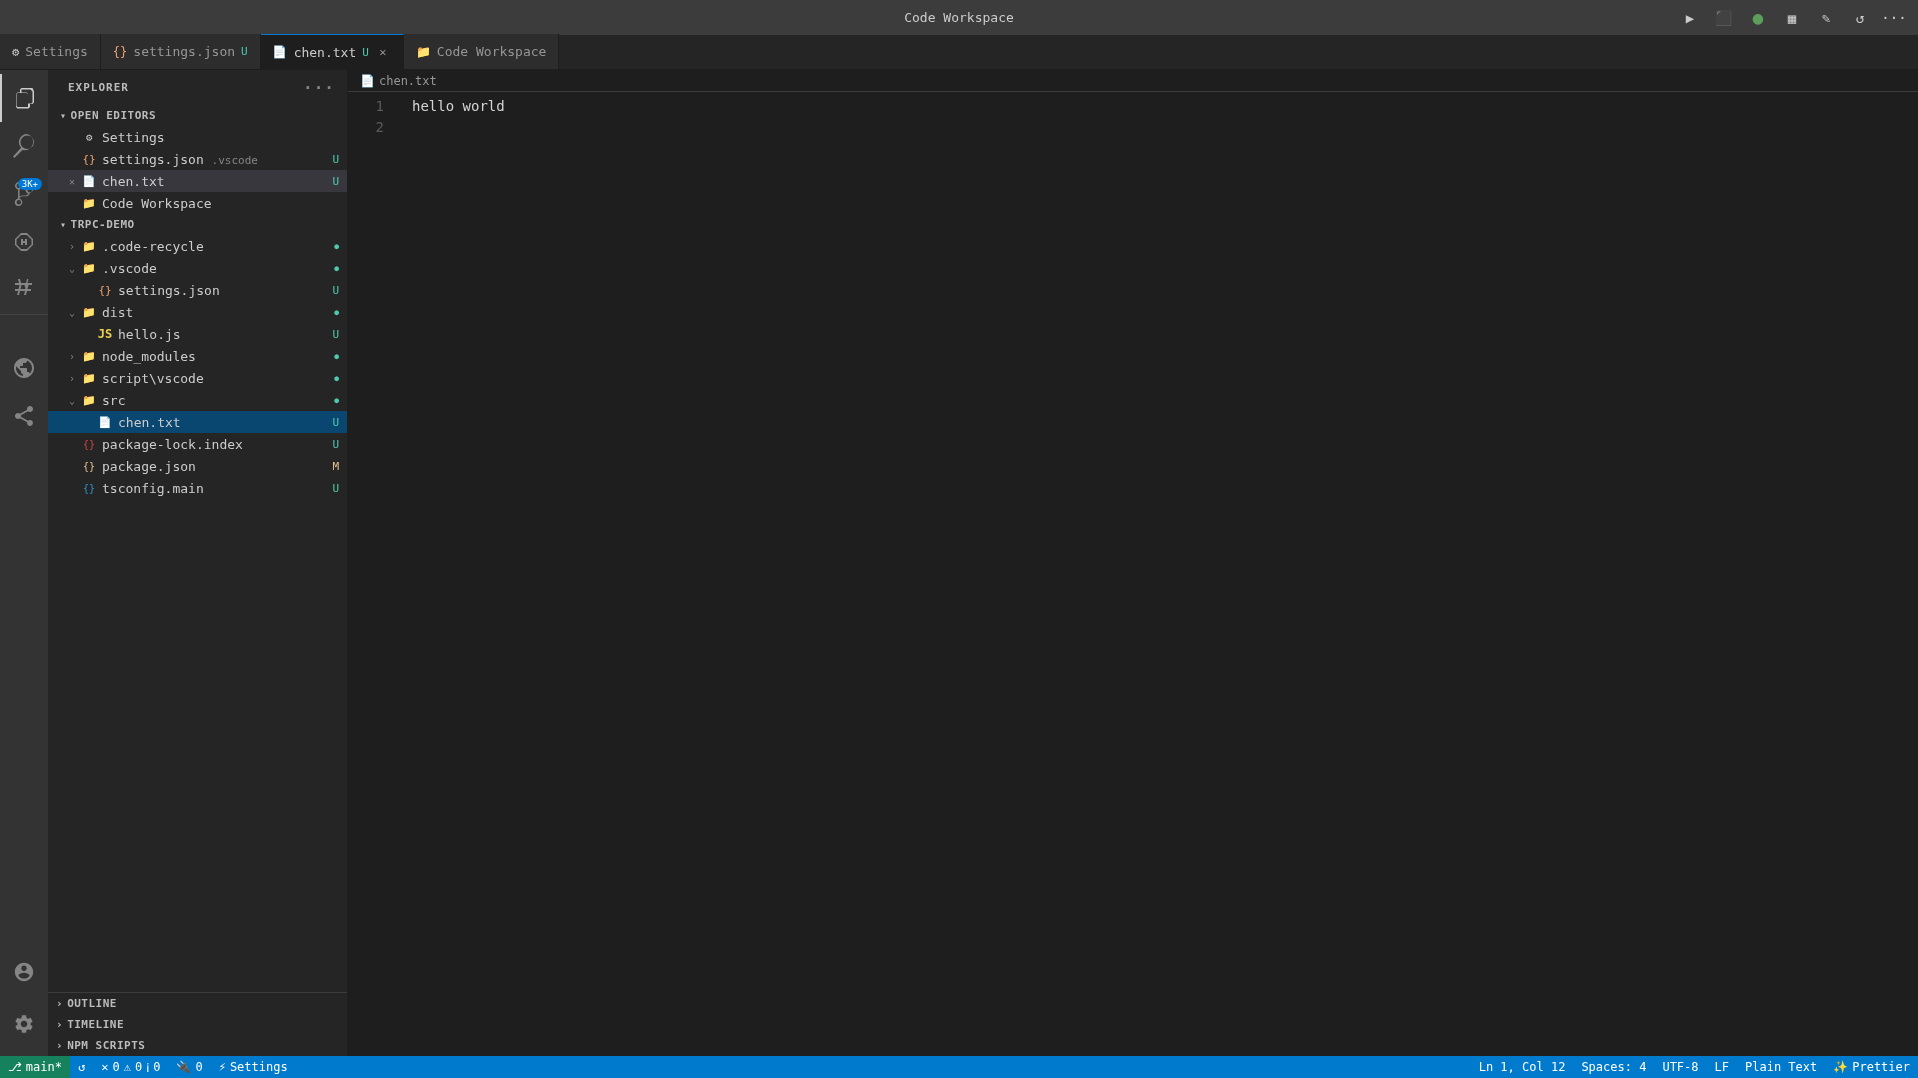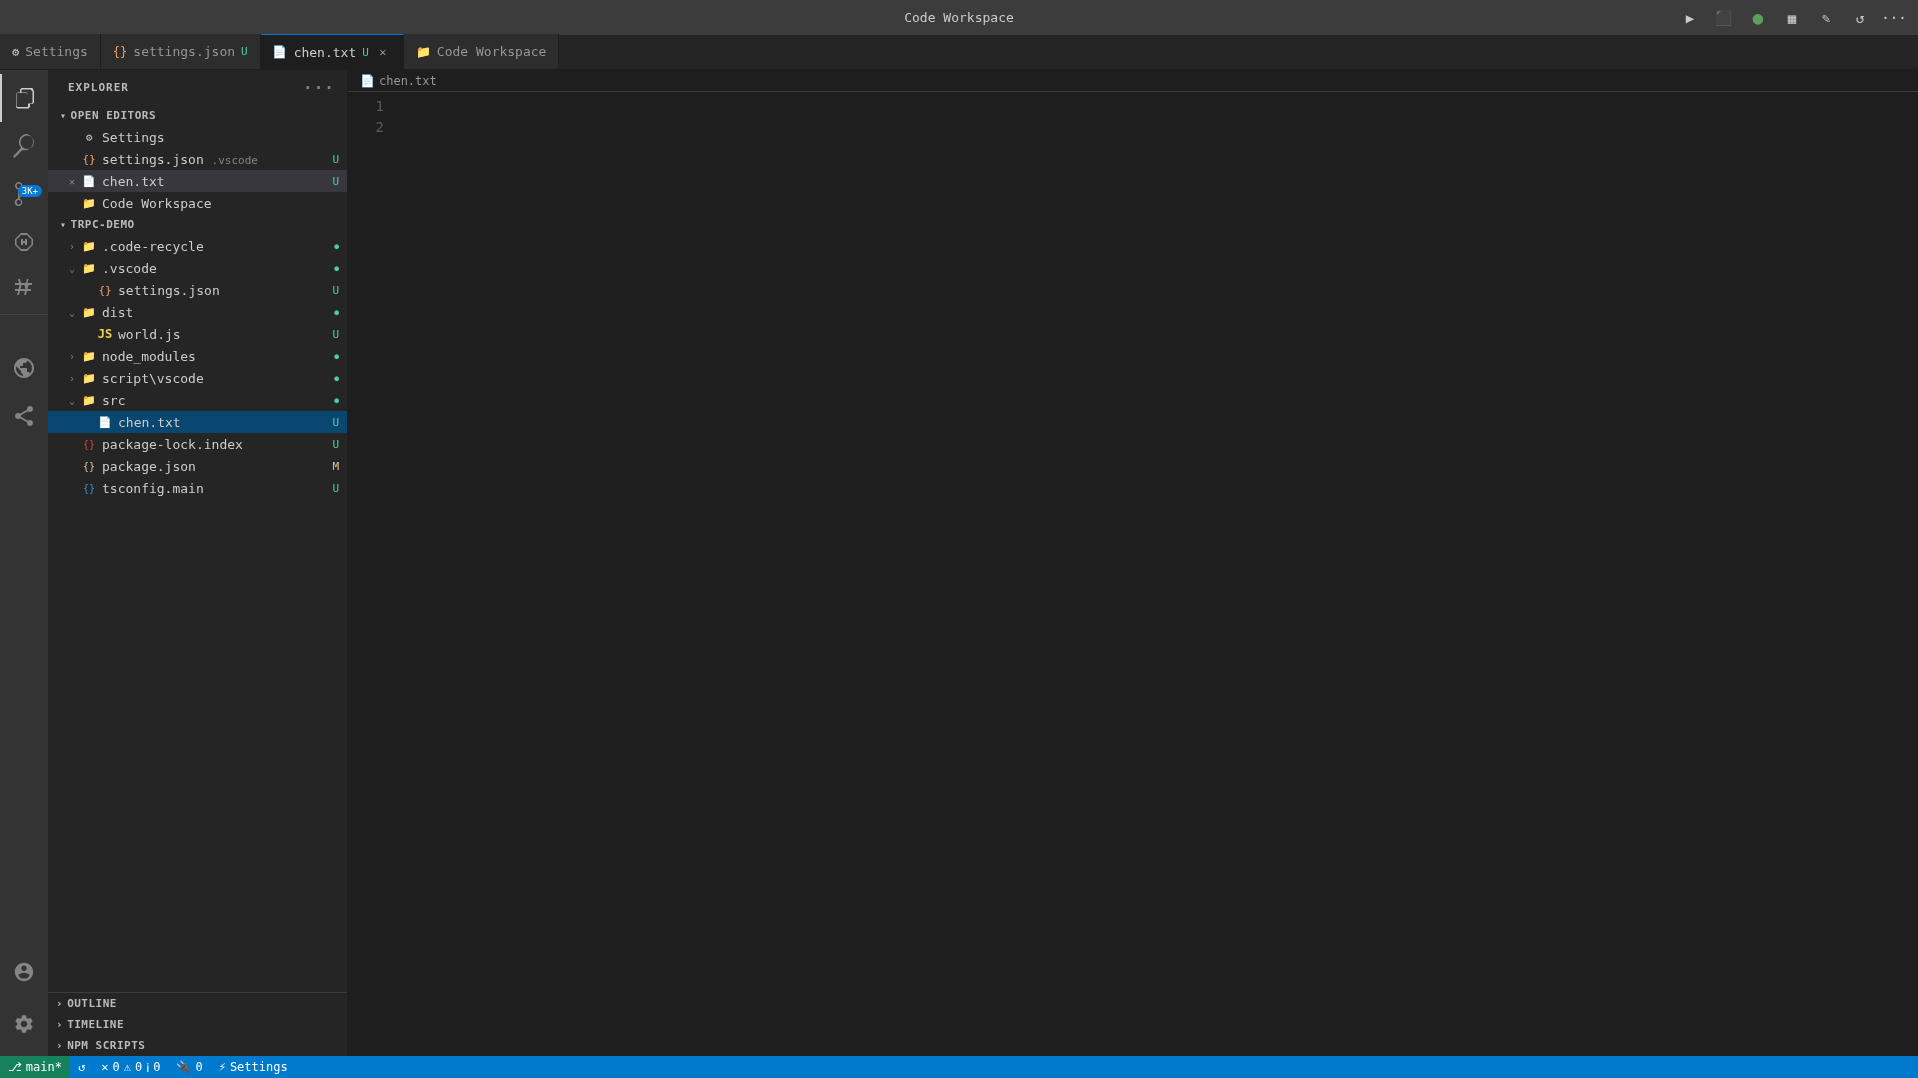--- a/index.html
+++ b/index.html
@@ -119,21 +119,20 @@
     .activity-item .badge {
       position: absolute;
       top: 8px; right: 6px;
       background: #0078d4;
       color: white;
       font-size: 9px;
       border-radius: 10px;
       padding: 1px 4px;
       min-width: 14px;
       text-align: center;
-      margin-top: 7px;
     }
     .activity-bottom {
       margin-top: auto;
       display: flex;
       flex-direction: column;
       align-items: center;
       padding-bottom: 8px;
       gap: 4px;
     }
 
@@ -507,21 +506,21 @@
         <span class="tree-arrow">⌄</span>
         <span class="tree-file-icon icon-folder">📁</span>
         <span class="tree-label">dist</span>
         <span class="tree-badge badge-green">●</span>
       </div>
 
       <div class="tree-item">
         <span class="tree-indent" style="width:32px;"></span>
         <span class="tree-indent" style="width:16px;"></span>
         <span class="tree-file-icon icon-js" style="color:#f0d050; font-size:12px; font-weight:bold;">JS</span>
-        <span class="tree-label">world.js</span>
+        <span class="tree-label">hello.js</span>
         <span class="tree-badge badge-u">U</span>
       </div>
 
       <div class="tree-item">
         <span class="tree-indent" style="width:16px;"></span>
         <span class="tree-arrow">›</span>
         <span class="tree-file-icon icon-folder">📁</span>
         <span class="tree-label">node_modules</span>
         <span class="tree-badge badge-green">●</span>
       </div>
@@ -598,20 +597,23 @@
       <span>📄</span>
       <span>chen.txt</span>
     </div>
 
     <div class="code-editor">
       <div class="line-numbers">
         <div>1</div>
         <div>2</div>
       </div>
       <div class="code-content">
+        <div class="code-line">
+          <span>hello world</span>
+        </div>
       </div>
     </div>
   </div>
 
 </div>
 
 <div class="status-bar">
   <div class="status-left">
     <div class="status-item status-source">
       <span>⎇</span>
@@ -630,13 +632,34 @@
     </div>
     <div class="status-item">
       <span>🔌</span>
       <span>0</span>
     </div>
     <div class="status-item">
       <span>⚡</span>
       <span>Settings</span>
     </div>
   </div>
+  <div class="status-right">
+    <div class="status-item">
+      <span>Ln 1, Col 12</span>
+    </div>
+    <div class="status-item">
+      <span>Spaces: 4</span>
+    </div>
+    <div class="status-item">
+      <span>UTF-8</span>
+    </div>
+    <div class="status-item">
+      <span>LF</span>
+    </div>
+    <div class="status-item">
+      <span>Plain Text</span>
+    </div>
+    <div class="status-item">
+      <span>✨</span>
+      <span>Prettier</span>
+    </div>
+  </div>
 </div>
 
 </body></html>

